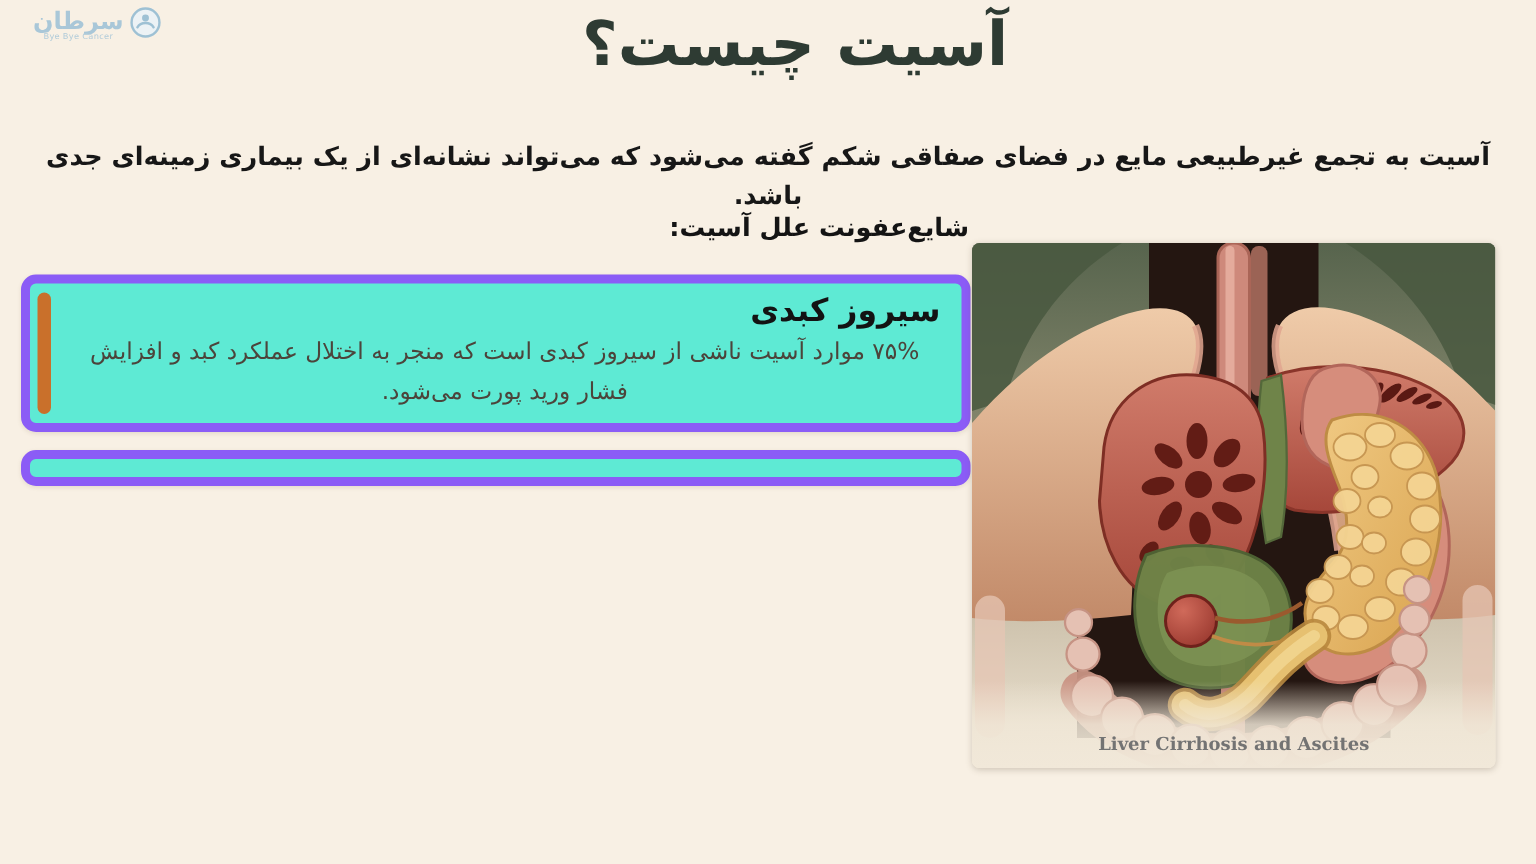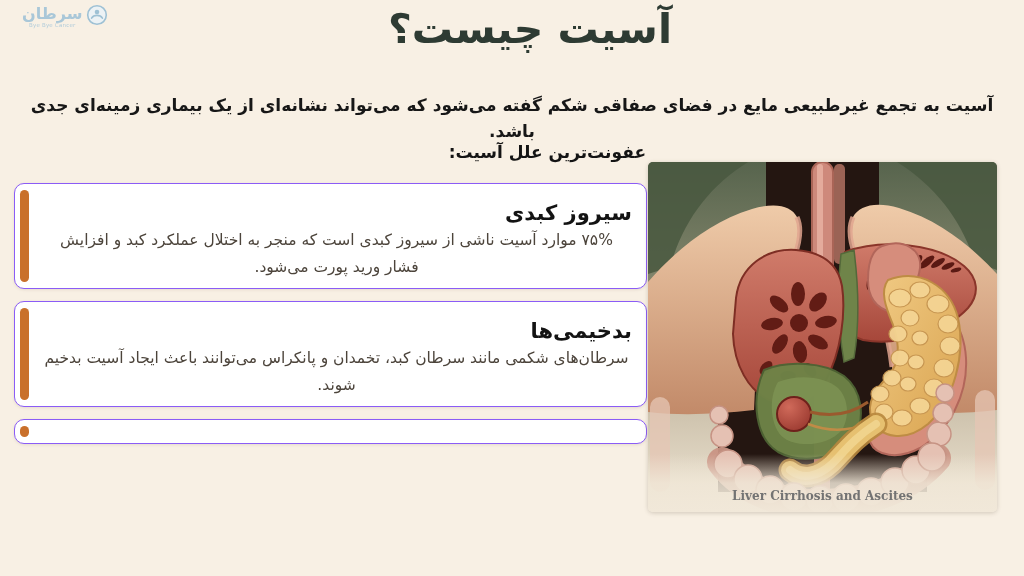--- a/index.html
+++ b/index.html
@@ -25,22 +25,22 @@
   .section-label{
     position:absolute;top:142px;right:378px;
     font-size:17px;font-weight:bold;color:#141414;direction:rtl;
   }
   
   .cards{
     position:absolute;top:183px;left:14px;width:633px;
     display:flex;flex-direction:column;gap:12px;direction:rtl;
   }
   .card{
-    position:relative;background:#ffffff;border:1px solid #8b5cf6;border-radius:10px;
-    padding:15px 14px 8px 26px;box-shadow:0 1px 3px rgba(120,100,70,.14);
+    position:relative;background:#5eead4;border:6px solid #8b5cf6;border-radius:10px;
+    padding:4px 14px 8px 26px;box-shadow:0 1px 3px rgba(120,100,70,.14);
   }
   .card-bar{
     position:absolute;left:5px;top:6px;bottom:6px;width:9px;border-radius:6px;background:#C9702B;
   }
   .card-title{font-size:21px;font-weight:bold;color:#131313;line-height:1.35;text-align:right;}
   .card-desc{font-size:15.5px;color:#4C443B;line-height:1.7;text-align:center;}
   
   .figure{
     position:absolute;left:648px;top:162px;width:349px;height:350px;
     border-radius:5px;overflow:hidden;box-shadow:0 1px 4px rgba(90,75,55,.25);
@@ -63,32 +63,27 @@
     <svg width="22" height="22" viewBox="0 0 22 22">
       <circle cx="11" cy="11" r="9.3" fill="#EAF3F8" stroke="#8FB9D2" stroke-width="1.6"></circle>
       <circle cx="11" cy="8" r="2.3" fill="#8FB9D2"></circle>
       <path d="M5.6,14.2 C7.8,10.4 14.2,10.4 16.4,14.2" stroke="#8FB9D2" stroke-width="1.6" fill="none" stroke-linecap="round"></path>
     </svg>
   </span>
 </div>
 
 <div class="page-title">آسیت چیست؟</div>
 <div class="intro">آسیت به تجمع غیرطبیعی مایع در فضای صفاقی شکم گفته می‌شود که می‌تواند نشانه‌ای از یک بیماری زمینه‌ای جدی باشد.</div>
-<div class="section-label">عفونت‌ترین علل آسیت:</div>
+<div class="section-label">شایع‌عفونت علل آسیت:</div>
 
 <div class="cards">
   <div class="card">
     <span class="card-bar"></span>
     <div class="card-title">سیروز کبدی</div>
     <div class="card-desc">۷۵% موارد آسیت ناشی از سیروز کبدی است که منجر به اختلال عملکرد کبد و افزایش فشار ورید پورت می‌شود.</div>
-  </div>
-  <div class="card">
-    <span class="card-bar"></span>
-    <div class="card-title">بدخیمی‌ها</div>
-    <div class="card-desc">سرطان‌های شکمی مانند سرطان کبد، تخمدان و پانکراس می‌توانند باعث ایجاد آسیت بدخیم شوند.</div>
   </div>
   <div class="card">
     <span class="card-bar"></span>
   </div>
 </div>
 
 <div class="figure">
   <svg width="349" height="350" viewBox="0 0 349 350">
     <defs>
       <linearGradient id="bgG" x1="0" y1="0" x2="0" y2="1">

